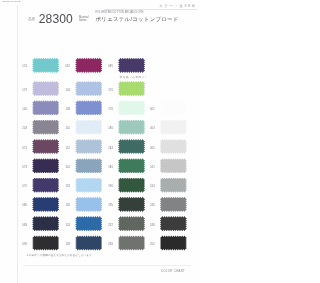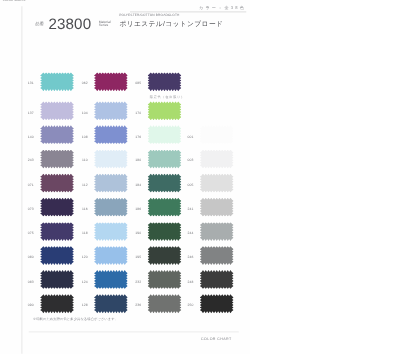--- a/index.html
+++ b/index.html
@@ -71,21 +71,21 @@
 <body>
 
 <div class="page">
   <div class="vrule"></div>
   <div class="hrule-top"></div>
 
   <div class="corner-note">COLOR SAMPLE</div>
   <div class="color-count">カラー：全38色</div>
 
   <div class="code-label">品番</div>
-  <div class="code">23800</div>
+  <div class="code">28300</div>
   <div class="spec">
       <div>Material</div>
       <div>Series</div>
     </div>
   <div class="name-en">POLYESTER/COTTON BROADCLOTH</div>
   <div class="name-ja">ポリエステル/コットンブロード</div>
 
   <div id="grid">
       <div class="cell" style="left: 32.1px; top: 57.8px; width: 27.2px; height: 15.2px;">
         <div class="sw" style="background: rgb(114, 201, 203); clip-path: polygon(1.5px 1.5px, 2.6px 0px, 3.7px 1.5px, 4.8px 0px, 5.9px 1.5px, 7px 0px, 8.1px 1.5px, 9.2px 0px, 10.3px 1.5px, 11.4px 0px, 12.5px 1.5px, 13.6px 0px, 14.7px 1.5px, 15.8px 0px, 16.9px 1.5px, 18px 0px, 19.1px 1.5px, 20.2px 0px, 21.3px 1.5px, 22.4px 0px, 23.5px 1.5px, 24.6px 0px, 25.7px 1.5px, 27.2px 2.52px, 25.7px 3.53px, 27.2px 4.55px, 25.7px 5.57px, 27.2px 6.58px, 25.7px 7.6px, 27.2px 8.62px, 25.7px 9.63px, 27.2px 10.65px, 25.7px 11.67px, 27.2px 12.68px, 25.7px 13.7px, 24.6px 15.2px, 23.5px 13.7px, 22.4px 15.2px, 21.3px 13.7px, 20.2px 15.2px, 19.1px 13.7px, 18px 15.2px, 16.9px 13.7px, 15.8px 15.2px, 14.7px 13.7px, 13.6px 15.2px, 12.5px 13.7px, 11.4px 15.2px, 10.3px 13.7px, 9.2px 15.2px, 8.1px 13.7px, 7px 15.2px, 5.9px 13.7px, 4.8px 15.2px, 3.7px 13.7px, 2.6px 15.2px, 1.5px 13.7px, 0px 12.68px, 1.5px 11.67px, 0px 10.65px, 1.5px 9.63px, 0px 8.62px, 1.5px 7.6px, 0px 6.58px, 1.5px 5.57px, 0px 4.55px, 1.5px 3.53px, 0px 2.52px);"></div>

